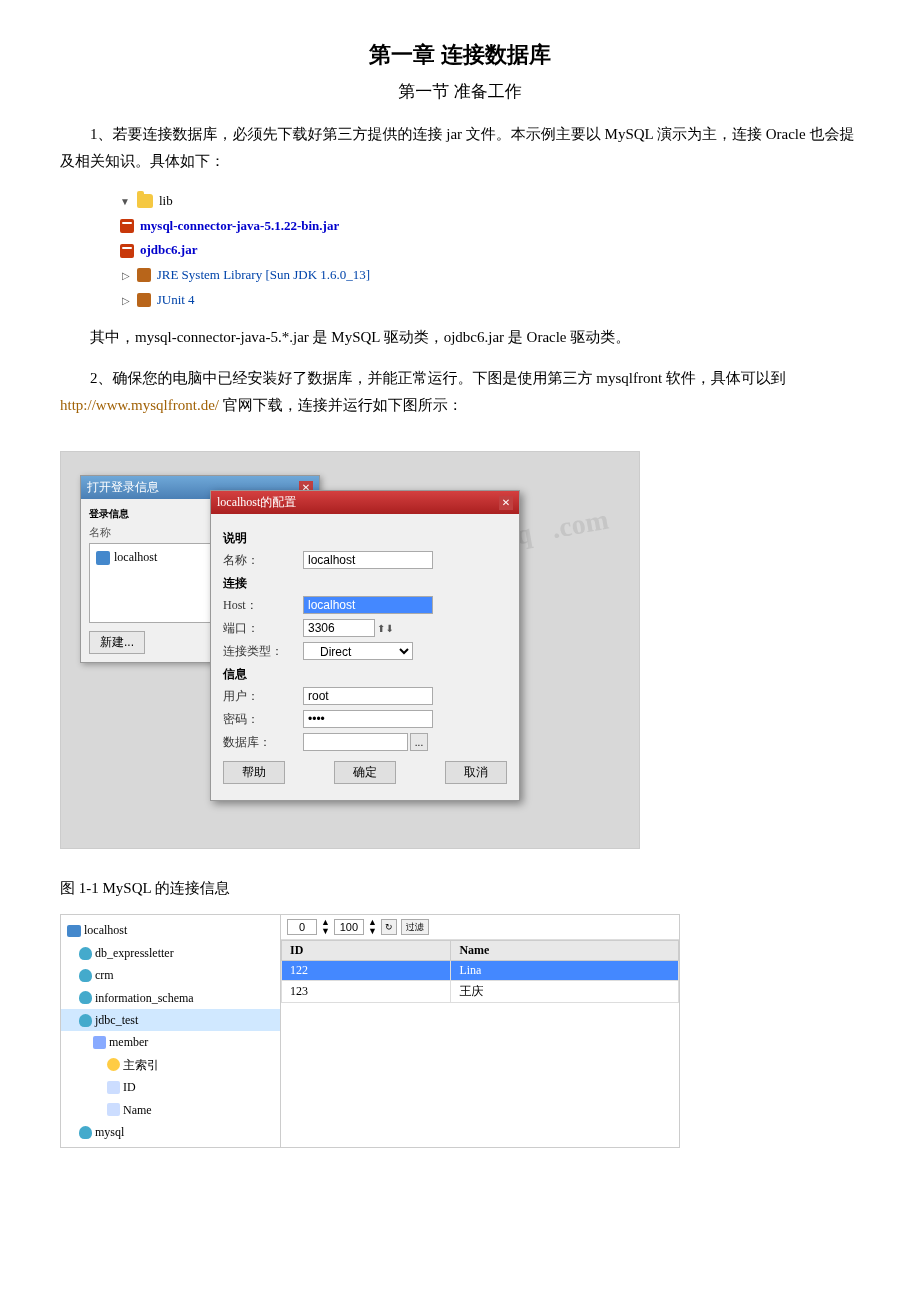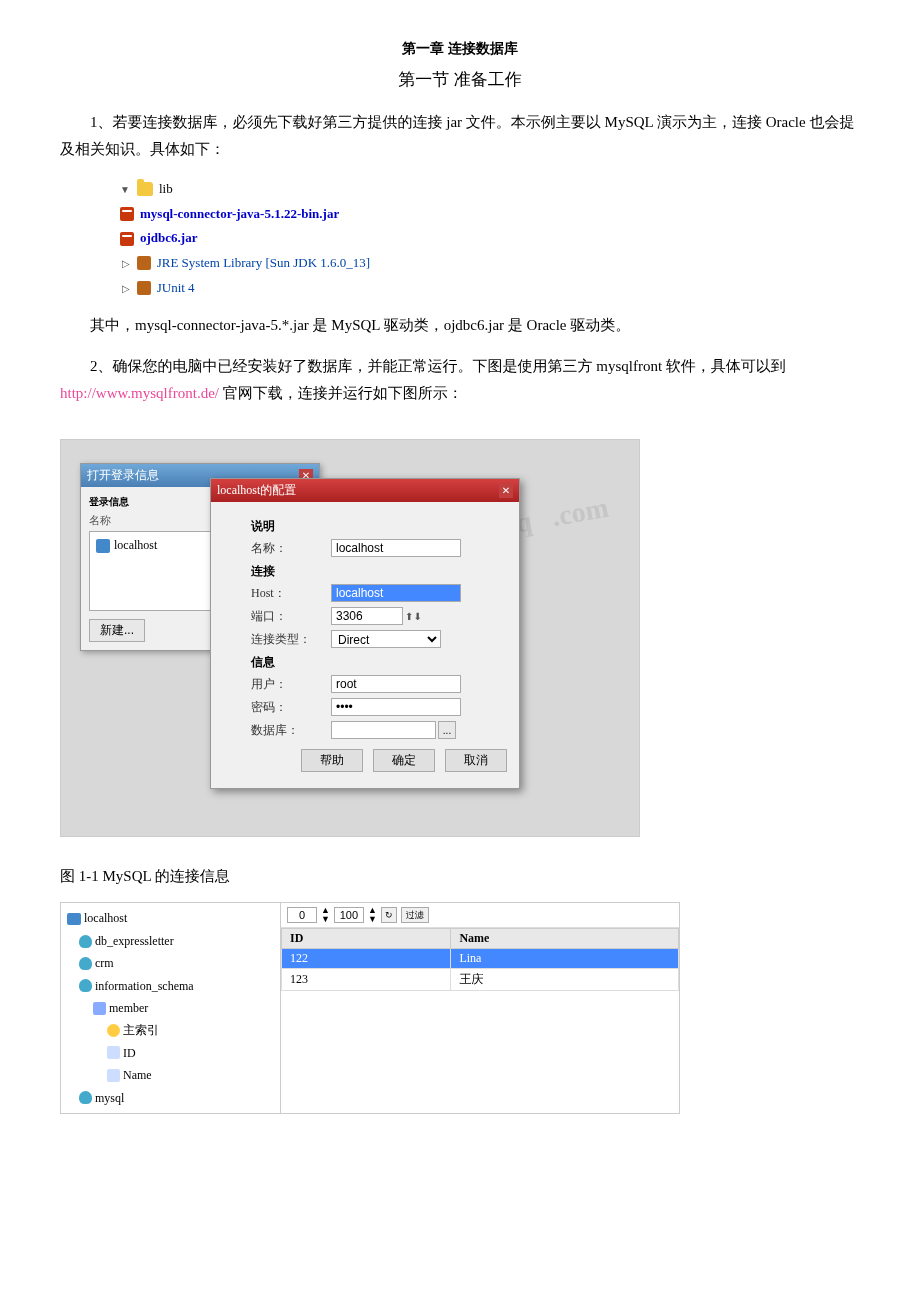--- a/index.html
+++ b/index.html
@@ -7,21 +7,21 @@
       background: #fff;
       font-family: "SimSun", "宋体", serif;
       font-size: 15px;
       color: #000;
       width: 920px;
       min-height: 1302px;
       padding: 40px 60px;
     }
     h1.chapter {
       text-align: center;
-      font-size: 14px;
+      font-size: 22px;
       font-weight: bold;
       margin-bottom: 10px;
       font-family: "SimHei", "黑体", sans-serif;
     }
     h2.section {
       text-align: center;
       font-size: 17px;
       font-weight: normal;
       margin-bottom: 18px;
       font-family: "SimHei", "黑体", sans-serif;
@@ -184,21 +184,20 @@
       border: 1px solid #999;
       box-shadow: 3px 3px 8px rgba(0,0,0,0.4);
       font-size: 12px;
     }
     .dialog-config .dialog-titlebar {
       background: linear-gradient(to bottom, #d44040, #aa2020);
       padding: 3px 6px;
     }
     .config-body {
       padding: 10px 12px;
-      margin-left: 28px;
     }
     .config-section-label {
       font-weight: bold;
       margin: 6px 0 4px 0;
       font-size: 12px;
     }
     .config-row {
       display: flex;
       align-items: center;
       margin-bottom: 5px;
@@ -220,40 +219,40 @@
     .config-input.highlight {
       background: #4488ff;
       color: #fff;
     }
     .config-input-port {
       width: 72px;
     }
     .config-select {
       border: 1px solid #aaa;
       background: #fff;
-      padding: 1px 2px;
+      padding: 1px 12px;
       font-size: 12px;
       height: 18px;
       width: 110px;
     }
     .config-input-db {
       width: 105px;
     }
     .ellipsis-btn {
       width: 18px; height: 18px;
       border: 1px solid #aaa;
       background: #e8e8e8;
       font-size: 10px;
       cursor: pointer;
       display: flex; align-items: center; justify-content: center;
       margin-left: 2px;
     }
     .config-buttons {
       display: flex;
-      justify-content: flex-end;
+      justify-content: space-between;
       gap: 10px;
       margin-top: 10px;
       padding-bottom: 6px;
     }
     .config-btn {
       background: #e0e0e0;
       border: 1px solid #aaa;
       padding: 2px 18px;
       font-size: 12px;
       cursor: pointer;
@@ -378,21 +377,21 @@
     .db-table td {
       border: 1px solid #ddd;
       padding: 2px 8px;
       font-size: 12px;
     }
     .db-table tr.selected td {
       background: #4488ff;
       color: #fff;
     }
 
-    .link-blue { color: #ec4899; }
+    .link-blue { color: #a16207; }
   </style>
 </head>
 <body>
 
 
 
 
 <h1 class="chapter">第一章 连接数据库</h1>
 <h2 class="section">第一节 准备工作</h2>
 
@@ -534,20 +533,24 @@
     <div class="db-tree-item indent1">
       <span class="db-icon-db"></span>
       <span>crm</span>
     </div>
 
     <div class="db-tree-item indent1">
       <span class="db-icon-db"></span>
       <span>information_schema</span>
     </div>
 
+    <div class="db-tree-item indent1 active" style="background:#d0e8ff;">
+      <span class="db-icon-db"></span>
+      <span>jdbc_test</span>
+    </div>
 
     <div class="db-tree-item indent2">
       <span class="db-icon-table"></span>
       <span>member</span>
     </div>
 
     <div class="db-tree-item indent3">
       <span class="db-icon-key"></span>
       <span>主索引</span>
     </div>

